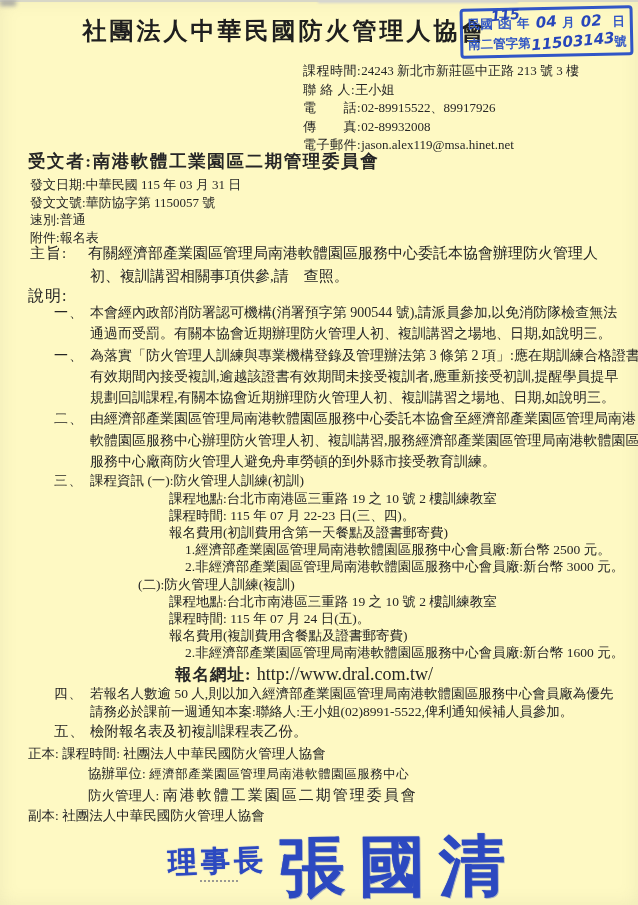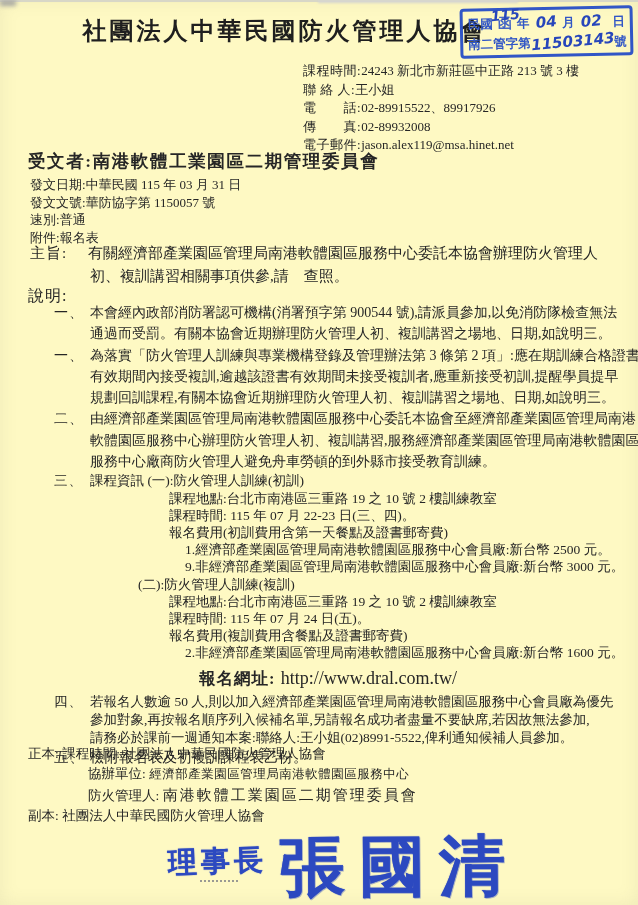--- a/index.html
+++ b/index.html
@@ -52,21 +52,21 @@
   .expl-lbl{position:absolute;left:28px;top:286px;font-size:16px;letter-spacing:1px;}
 
   .docbody{position:absolute;top:302px;left:0;width:638px;}
   .item{position:relative;padding-left:90px;font-size:14px;line-height:21.3px;white-space:nowrap;}
   .item .num{position:absolute;left:54px;top:0;letter-spacing:1px;}
   .item.tight{font-size:13.5px;line-height:18.2px;}
   .course{font-size:13.5px;line-height:17.2px;white-space:nowrap;}
   .course .detail{margin-left:79px;}
   .course .fee{margin-left:95px;}
   .course .c2head{margin-left:48px;}
-  .signup{margin-left:109px;margin-top:2px;font-size:16.5px;line-height:28px;white-space:nowrap;font-weight:600;letter-spacing:1px;}
+  .signup{margin-left:85px;margin-top:2px;font-size:16.5px;line-height:20px;white-space:nowrap;font-weight:600;letter-spacing:1px;}
   .signup .url{font-family:"Liberation Serif","DejaVu Serif",serif;font-size:18px;font-weight:400;letter-spacing:0;}
   .single{font-size:14.5px;}
 
   .dist{position:absolute;left:28px;top:744px;font-size:13.5px;line-height:20.4px;white-space:nowrap;}
   .dist .row{position:relative;}
   .dist .ind{margin-left:60px;}
   .dist .small{font-size:12.5px;letter-spacing:.5px;}
   .dist .big{font-size:15px;letter-spacing:2px;}
 
   .sig{position:absolute;left:168px;top:822px;color:#2c49c0;white-space:nowrap;}
@@ -161,36 +161,35 @@
       <div>服務中心廠商防火管理人避免舟車勞頓的到外縣市接受教育訓練。</div>
     </div>
 
     <div class="item course">
       <span class="num">三、</span>
       <div>課程資訊 (一):防火管理人訓練(初訓)</div>
       <div class="detail">課程地點:台北市南港區三重路 19 之 10 號 2 樓訓練教室</div>
       <div class="detail">課程時間: 115 年 07 月 22-23 日(三、四)。</div>
       <div class="detail">報名費用(初訓費用含第一天餐點及證書郵寄費)</div>
       <div class="fee">1.經濟部產業園區管理局南港軟體園區服務中心會員廠:新台幣 2500 元。</div>
-      <div class="fee">9.非經濟部產業園區管理局南港軟體園區服務中心會員廠:新台幣 3000 元。</div>
+      <div class="fee">2.非經濟部產業園區管理局南港軟體園區服務中心會員廠:新台幣 3000 元。</div>
       <div class="c2head">(二):防火管理人訓練(複訓)</div>
       <div class="detail">課程地點:台北市南港區三重路 19 之 10 號 2 樓訓練教室</div>
       <div class="detail">課程時間: 115 年 07 月 24 日(五)。</div>
       <div class="detail">報名費用(複訓費用含餐點及證書郵寄費)</div>
       <div class="fee">2.非經濟部產業園區管理局南港軟體園區服務中心會員廠:新台幣 1600 元。</div>
       <div class="signup">
         <span>報名網址:</span>
         <span class="url">http://www.dral.com.tw/</span>
       </div>
     </div>
 
     <div class="item tight">
       <span class="num">四、</span>
       <div>若報名人數逾 50 人,則以加入經濟部產業園區管理局南港軟體園區服務中心會員廠為優先</div>
-      <div>參加對象,再按報名順序列入候補名單,另請報名成功者盡量不要缺席,若因故無法參加,</div>
       <div>請務必於課前一週通知本案:聯絡人:王小姐(02)8991-5522,俾利通知候補人員參加。</div>
     </div>
 
     <div class="item single">
       <span class="num">五、</span>
       <div>檢附報名表及初複訓課程表乙份。</div>
     </div>
 
   </div>
 

